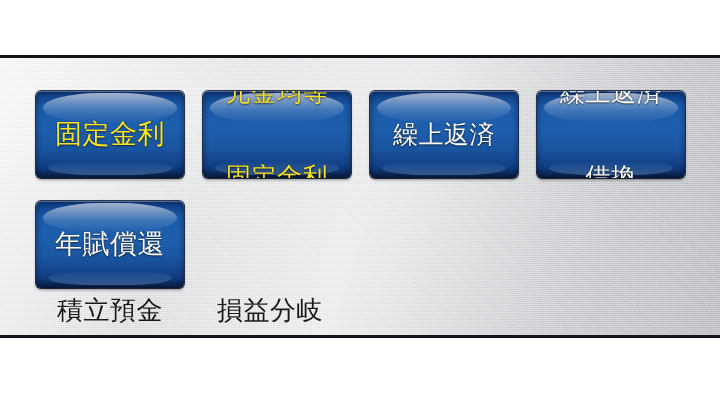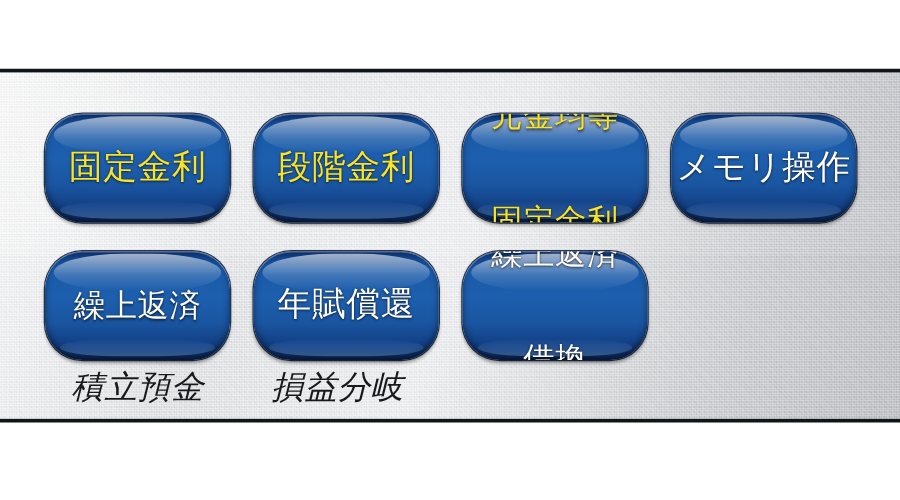--- a/index.html
+++ b/index.html
@@ -70,21 +70,21 @@
     grid-template-columns: repeat(4, 148px);
     grid-template-rows: 87px 87px;
     column-gap: 19px;
     row-gap: 23px;
   }
 
   .key {
     position: relative;
     width: 148px;
     height: 87px;
-    border-radius: 30px;
+    border-radius: 5px;
     box-sizing: border-box;
     background:
       linear-gradient(180deg,
         #0b2c66 0%,
         #12468f 7%,
         #1a5aa8 18%,
         #1d5fae 42%,
         #1a55a0 66%,
         #123f84 86%,
         #0a2556 100%);
@@ -145,21 +145,20 @@
   .label-white { color: #fdfdfd; }
   .label-yellow { color: #f6e32a; }
 
   
   #captions {
     position: absolute;
     left: 36px;
     top: 235px;
     width: 648px;
     height: 40px;
-    font-style: italic;
   }
   .caption {
     position: absolute;
     top: 0;
     width: 148px;
     text-align: center;
     font-size: 26px;
     line-height: 34px;
     color: #17191c;
     letter-spacing: 0.5px;
@@ -176,51 +175,45 @@
   <div id="keypad-panel">
     <div id="panel-texture"></div>
     <div id="panel-sheen"></div>
 
     <div id="key-grid">
 
       <div class="key">
         <div class="key-label label-yellow">固定金利</div>
       </div>
 
-      <div class="key">
-        <div class="key-label label-yellow">段階金利</div>
-      </div>
 
       <div class="key">
         <div class="key-label two-line label-yellow">
           <div>元金均等</div>
           <div>固定金利</div>
         </div>
       </div>
 
-      <div class="key">
-        <div class="key-label label-white">メモリ操作</div>
-      </div>
 
 
       <div class="key">
         <div class="key-label two-line label-white">
           <div>繰上返済</div>
         </div>
-      </div>
-
-      <div class="key">
-        <div class="key-label label-white">年賦償還</div>
       </div>
 
       <div class="key">
         <div class="key-label two-line label-white">
           <div>繰上返済</div>
           <div>借換</div>
         </div>
+      </div>
+
+      <div class="key">
+        <div class="key-label label-white">年賦償還</div>
       </div>
 
     </div>
 
     <div id="captions">
       <div class="caption col-0">積立預金</div>
       <div class="caption col-1">損益分岐</div>
     </div>
   </div>
 

